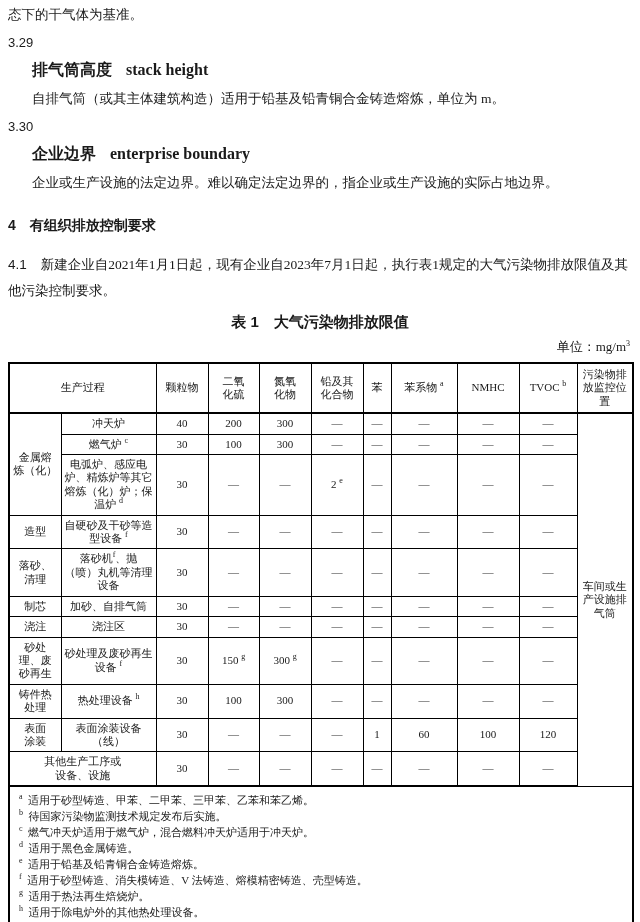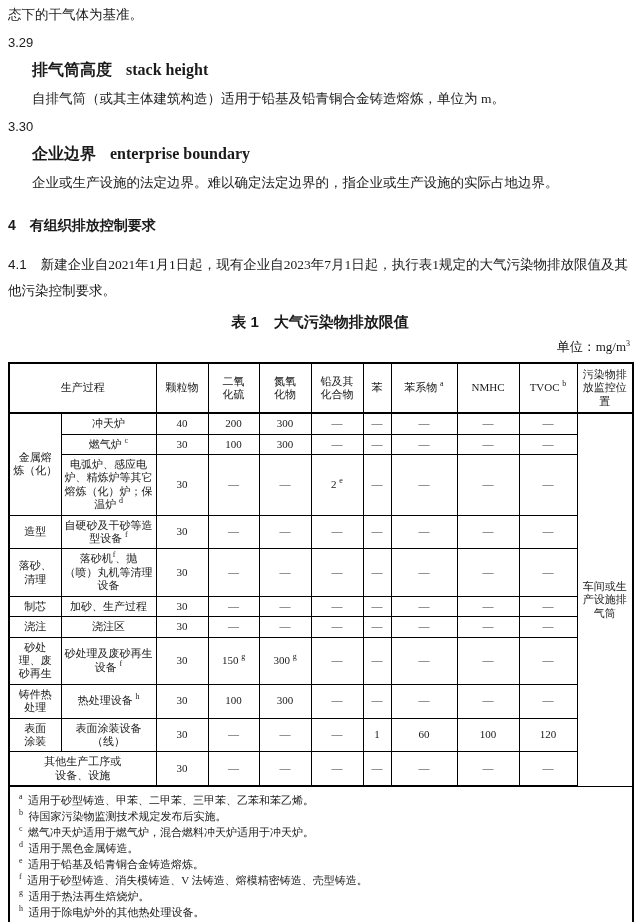--- a/index.html
+++ b/index.html
@@ -142,21 +142,21 @@
         <td class="dash">—</td>
         <td class="dash">—</td>
         <td class="dash">—</td>
         <td class="dash">—</td>
         <td class="dash">—</td>
         <td class="dash">—</td>
         <td class="dash">—</td>
       </tr>
       <tr>
         <td>制芯</td>
-        <td>加砂、生产过程</td>
+        <td>加砂、自排气筒</td>
         <td>30</td>
         <td class="dash">—</td>
         <td class="dash">—</td>
         <td class="dash">—</td>
         <td class="dash">—</td>
         <td class="dash">—</td>
         <td class="dash">—</td>
         <td class="dash">—</td>
       </tr>
       <tr>

